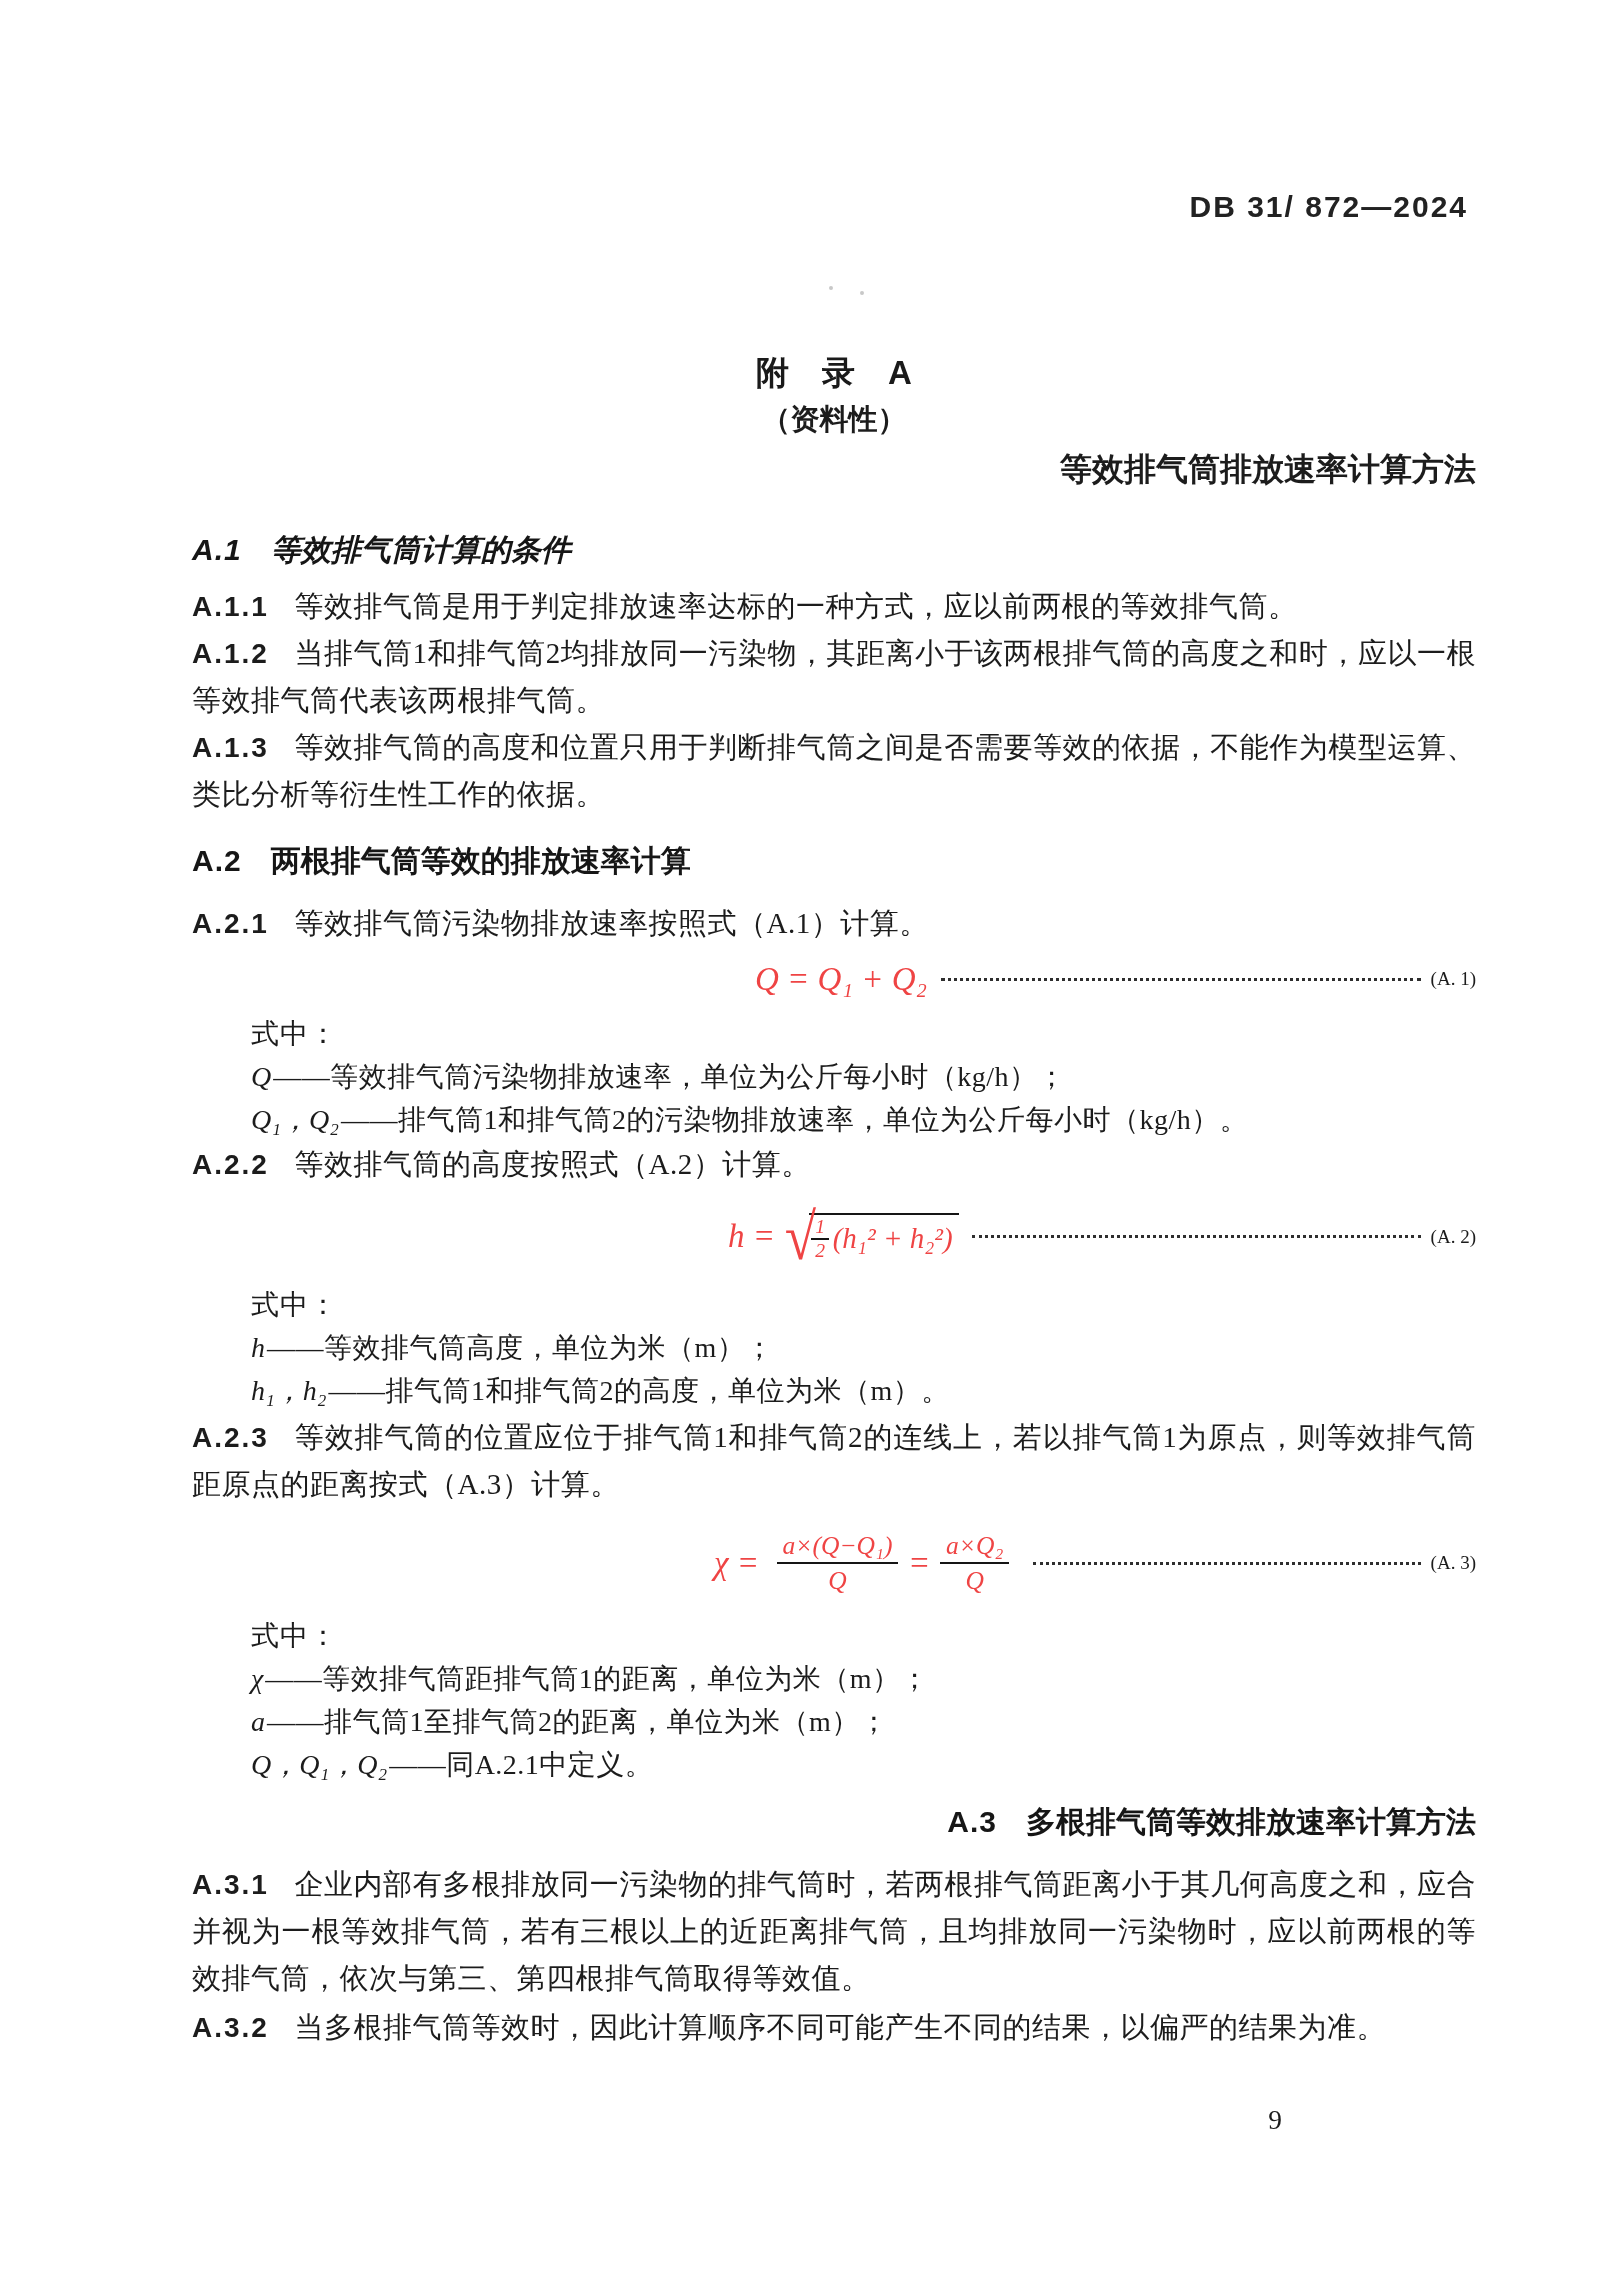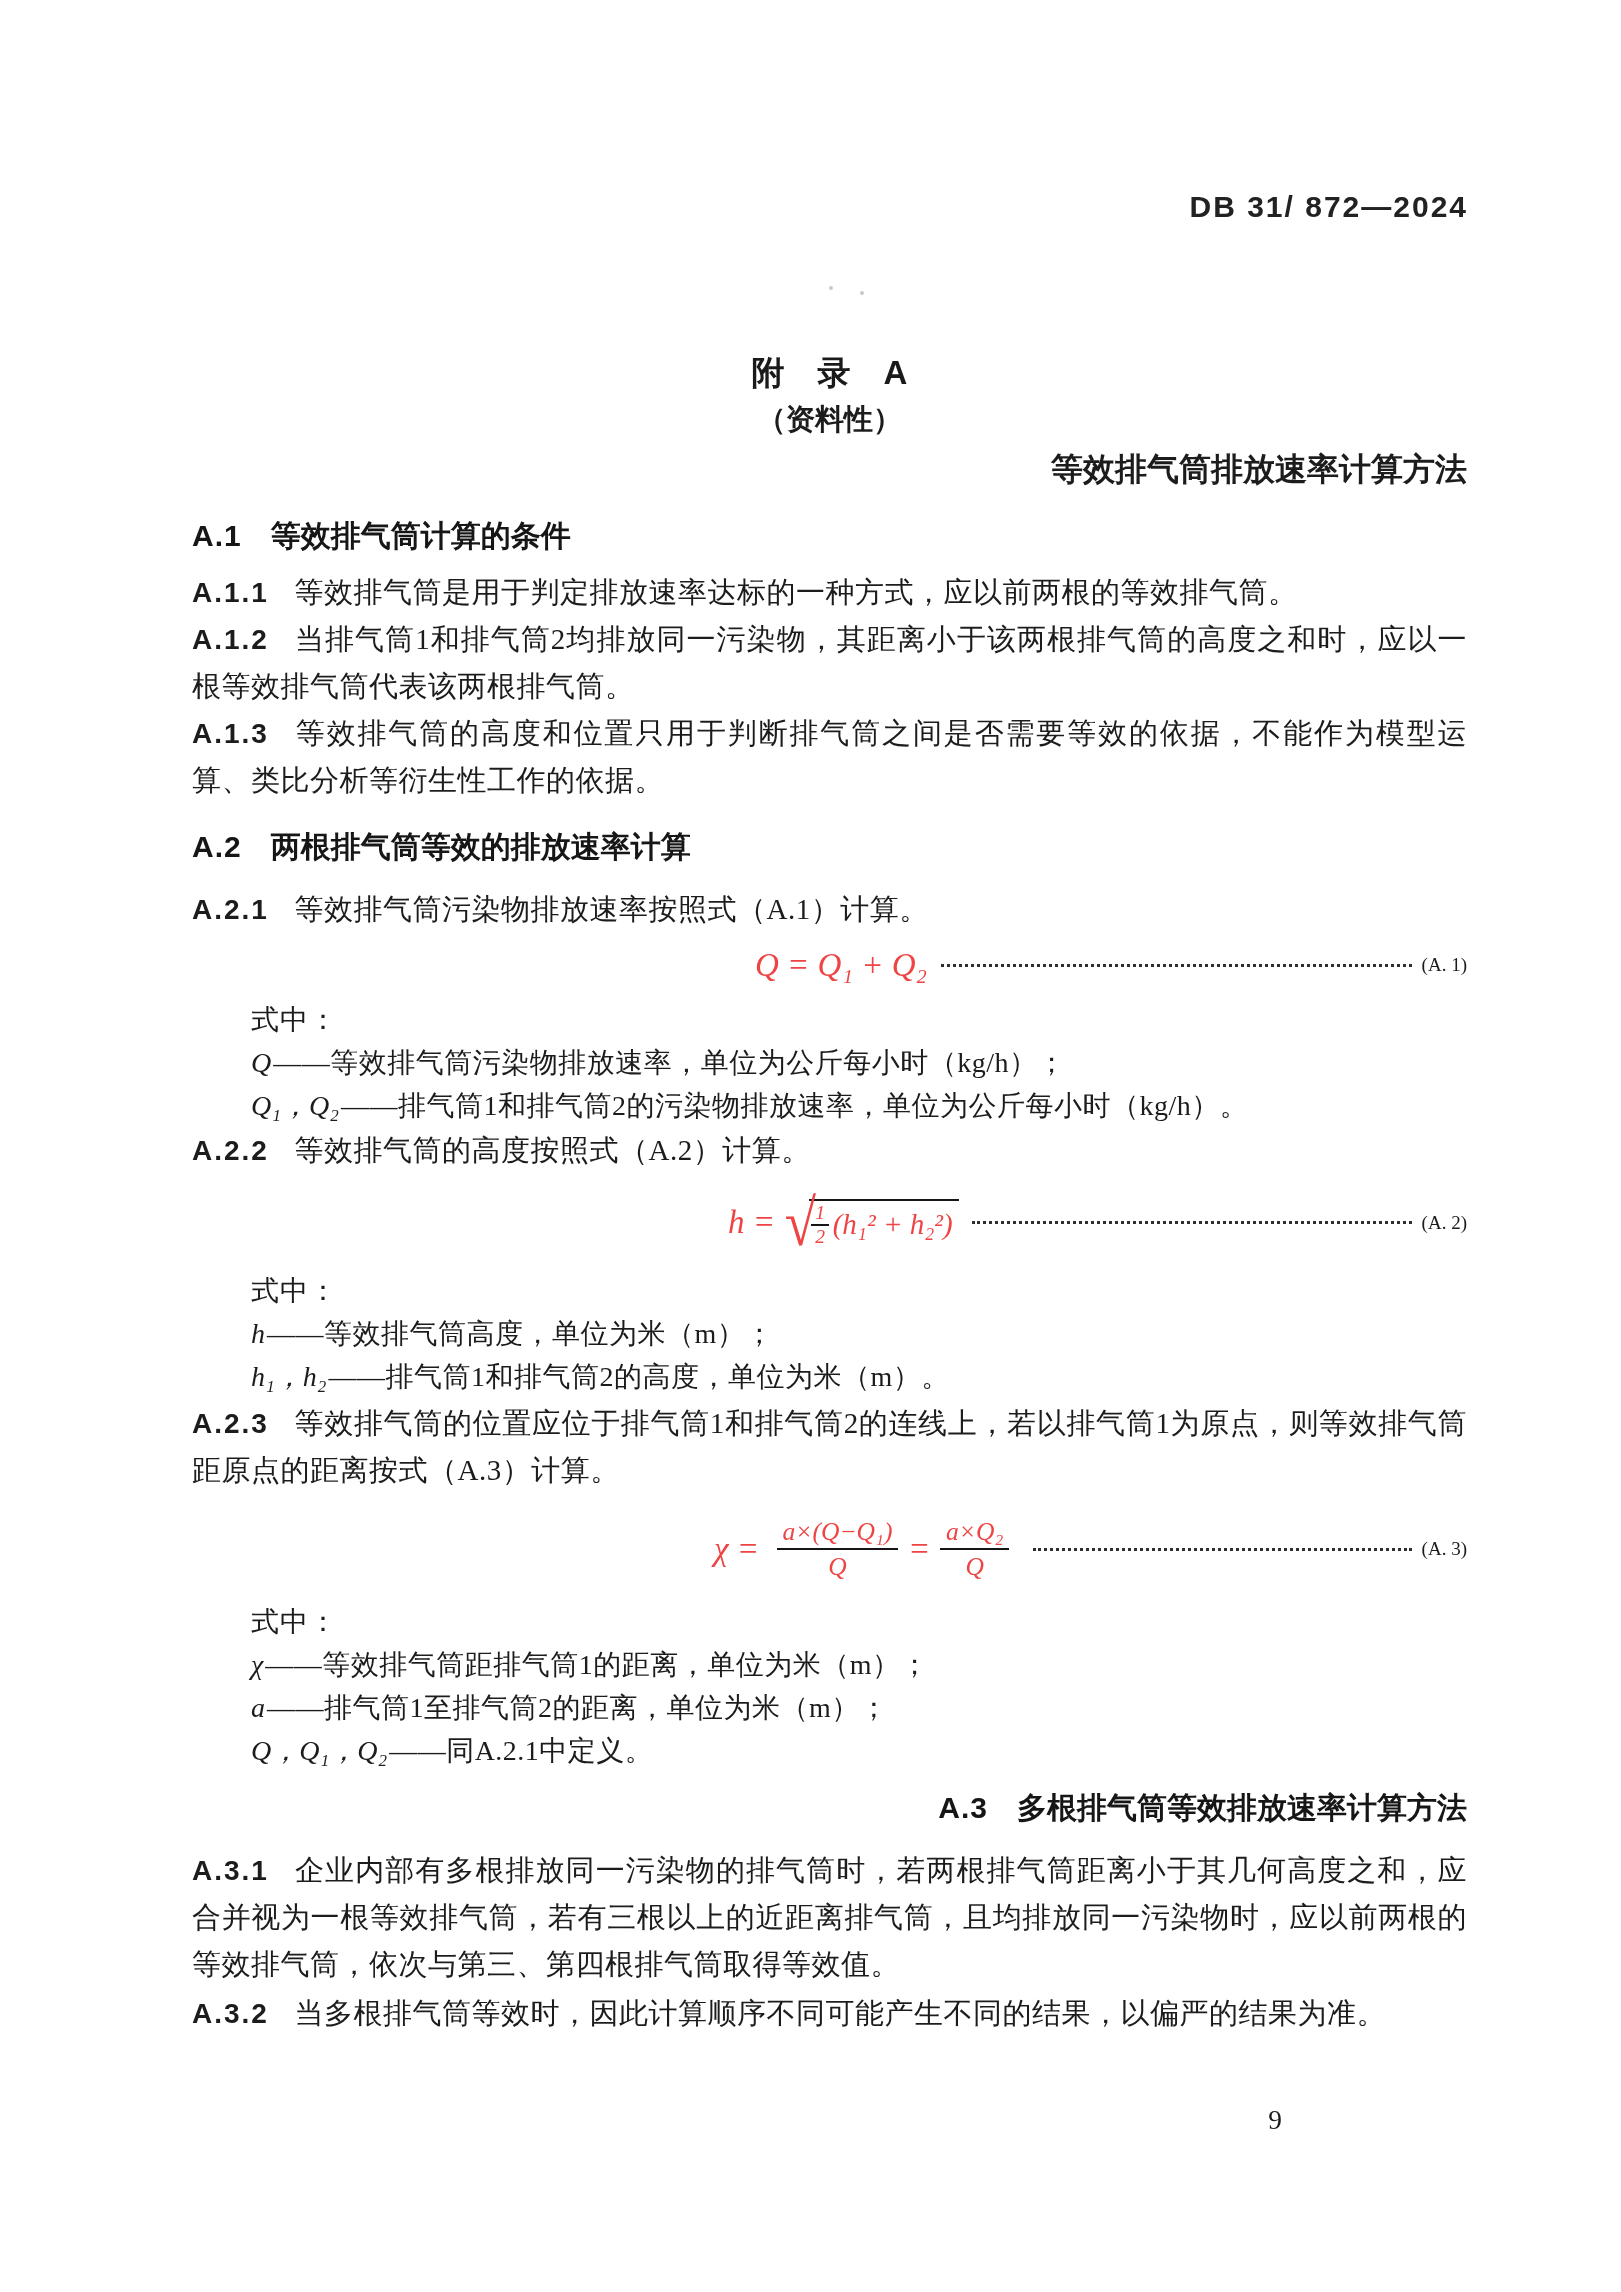--- a/index.html
+++ b/index.html
@@ -17,21 +17,21 @@
     font-family:"Liberation Sans","DejaVu Sans",sans-serif;
     font-weight:700;font-size:30px;letter-spacing:2px;color:#222;
   }
 
   
   .artifact{position:absolute;width:3.9px;height:3.9px;background:#9a9a9a;border-radius:50%;opacity:.55;}
   .artifact.a1{left:829px;top:286px;}
   .artifact.a2{left:860px;top:291px;}
 
   
-  .content{position:absolute;left:192px;right:154px;top:0;}
+  .content{position:absolute;left:192px;right:145px;top:0;}
 
   .t1{
     margin:349px 0 0 0;text-align:center;
     font-family:"Liberation Sans","DejaVu Sans",sans-serif;
     font-weight:700;font-size:33px;line-height:47px;color:#1a1a1a;
   }
   .t2{
     margin-top:2px;text-align:center;
     font-family:"Liberation Sans","DejaVu Sans",sans-serif;
     font-weight:700;font-size:29px;line-height:43px;
@@ -40,21 +40,21 @@
     margin-top:3.9px;text-align:right;
     font-family:"Liberation Sans","DejaVu Sans",sans-serif;
     font-weight:700;font-size:32px;line-height:49px;
   }
 
   .sec-h{
     font-family:"Liberation Sans","DejaVu Sans",sans-serif;
     font-weight:700;font-size:30px;line-height:47px;color:#161616;
   }
   .sec-h .sec-num{margin-right:29px;letter-spacing:1px;}
-  .mt-a1{margin-top:18px;}
+  .mt-a1{margin-top:32px;font-style:italic;}
   .mt-a2{margin-top:19.6px;}
   .mt-a3{margin-top:12px;text-align:right;}
 
   .para{
     margin:0;font-size:29px;line-height:47px;text-align:justify;
     letter-spacing:0.5px;color:#1c1c1c;
   }
   .clabel{
     font-family:"Liberation Sans","DejaVu Sans",sans-serif;
     font-weight:600;font-size:28px;margin-right:25.5px;letter-spacing:2px;

